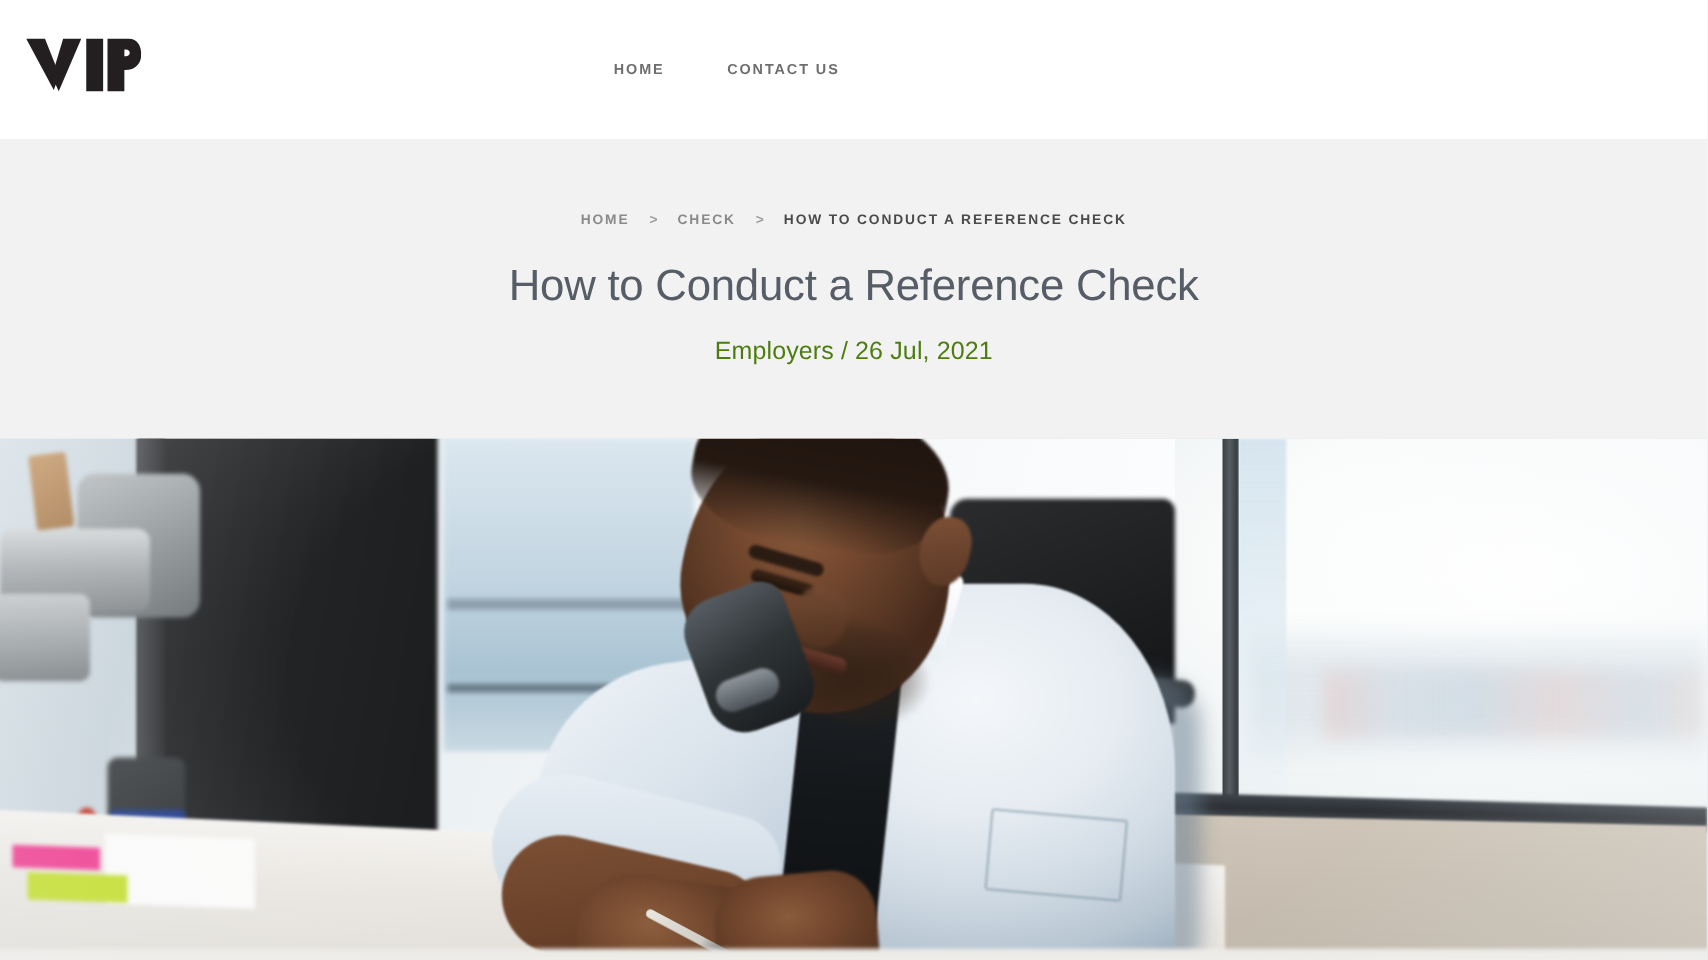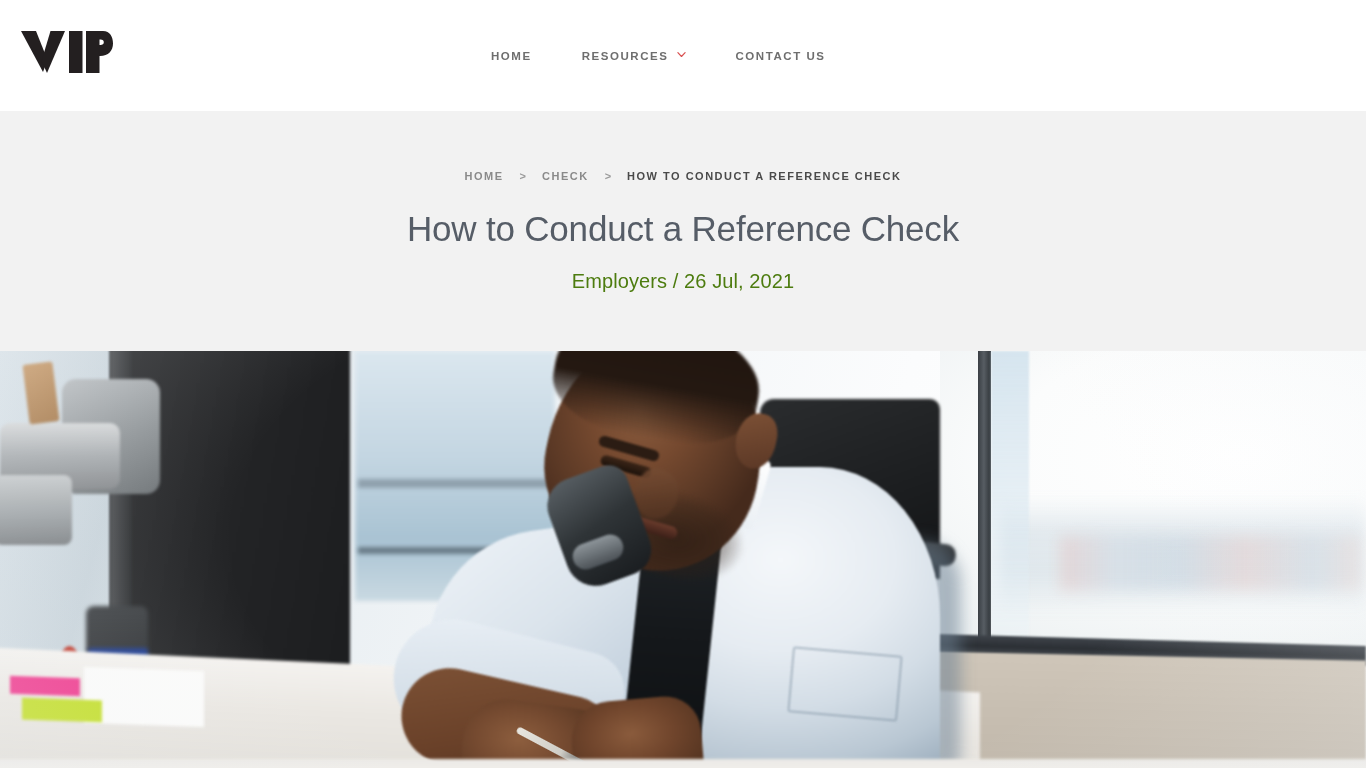--- a/index.html
+++ b/index.html
@@ -485,28 +485,20 @@
     <nav class="main-nav">
 
       <a class="nav-item" href="#">
         <span class="nav-label">HOME</span>
       </a>
 
 
 
 
 
-      <a class="nav-item" href="#">
-        <span class="nav-label">RESOURCES</span>
-        <span class="caret">
-          <svg width="9" height="9" viewBox="0 0 10 10">
-              <path d="M1 3 L5 7.2 L9 3" fill="none" stroke="#d94f4f" stroke-width="1.3" stroke-linecap="round" stroke-linejoin="round"></path>
-            </svg>
-        </span>
-      </a>
 
       <a class="nav-item" href="#">
         <span class="nav-label">CONTACT US</span>
       </a>
 
     </nav>
   </header>
 
   <section class="title-band">
 

